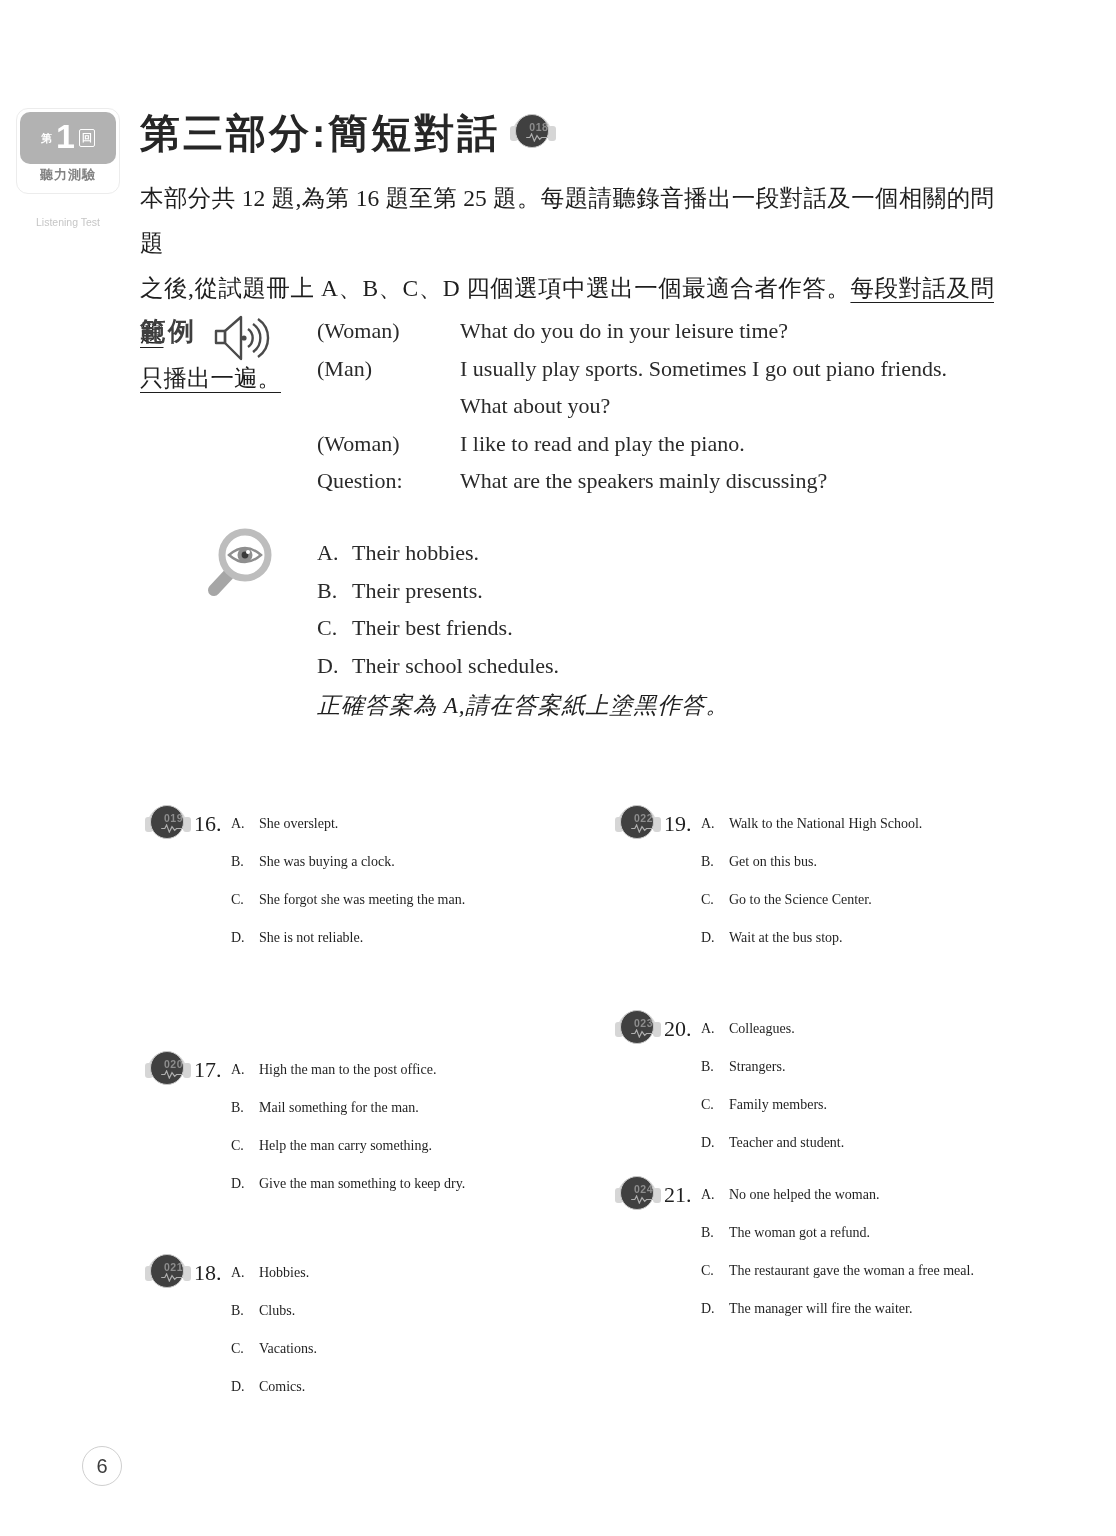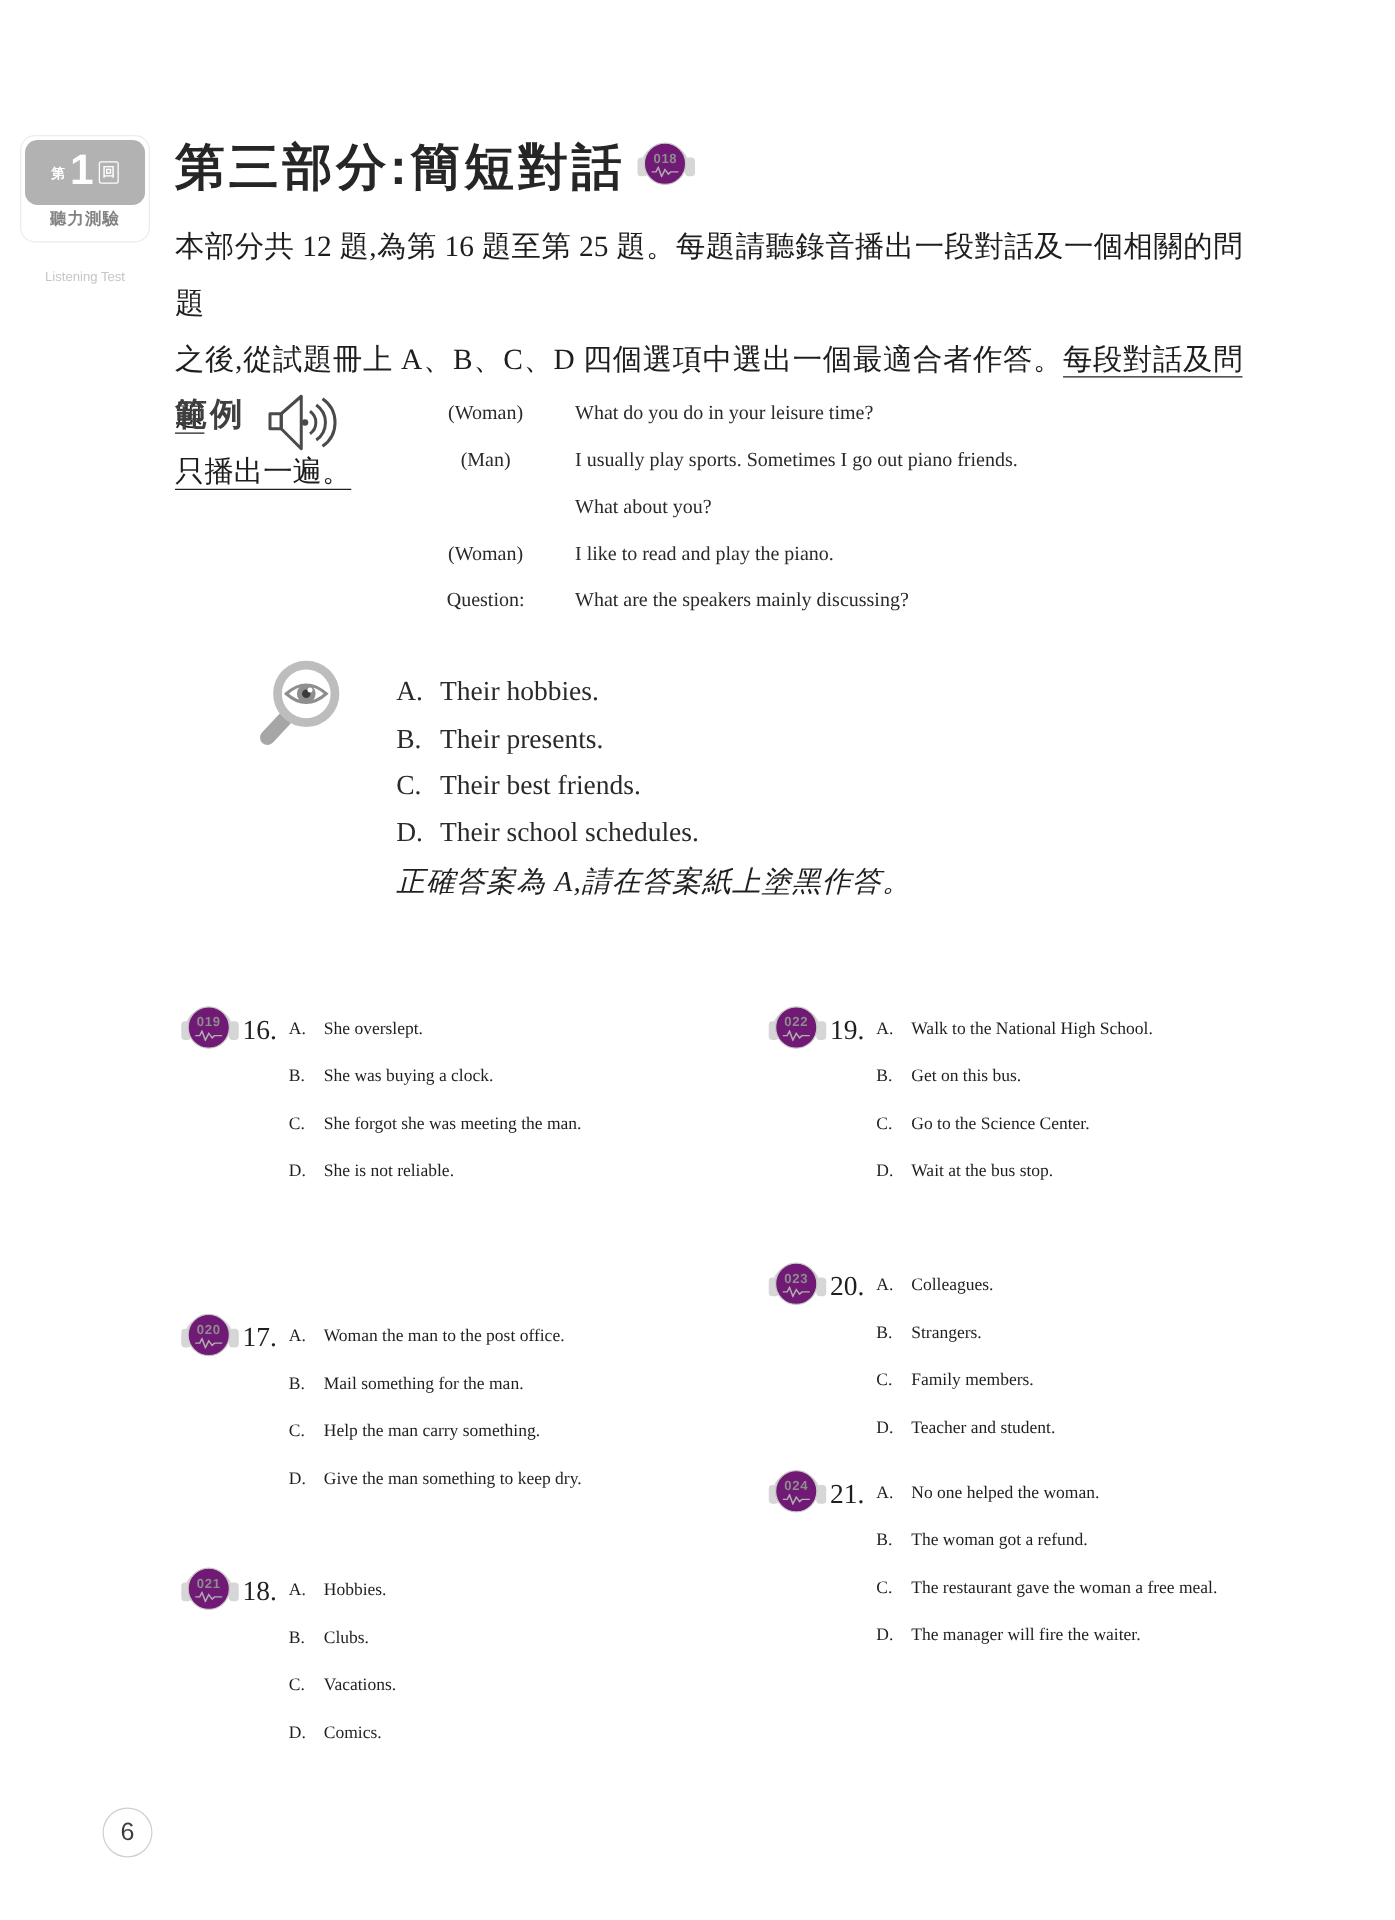--- a/index.html
+++ b/index.html
@@ -38,40 +38,40 @@
   .audio-badge .band {
     position:absolute; left:2px; top:3px; width:40px; height:22px;
     border:2px solid #d8d8d8; border-bottom:none; border-radius:22px 22px 0 0;
   }
   .audio-badge .pad-l,.audio-badge .pad-r {
     position:absolute; top:14px; width:8px; height:15px; border-radius:3px; background:#d6d6d6;
   }
   .audio-badge .pad-l { left:0; } .audio-badge .pad-r { right:0; }
   .audio-badge .circle {
     position:absolute; left:5px; top:2px; width:34px; height:34px;
-    border:1.5px solid #c8c8c8; border-radius:50%; background:#701a75;
-    display:flex; flex-direction:column; align-items:center; justify-content:center;
+    border:1.5px solid #c8c8c8; border-radius:50%; background:#404040;
+    display:flex; flex-direction:column; align-items:flex-end; justify-content:center;
   }
   .audio-badge .track { font:600 10.5px "Liberation Sans",sans-serif; color:#8d8d8d; letter-spacing:.5px; }
   .title-badge { margin:6px 0 0 10px; }
 
   
   .instructions { position:absolute; left:140px; top:176px; width:854px;
     font-size:23.5px; color:#1e1e1e; }
   .instructions .line { line-height:45px; }
   .instructions .just { text-align:justify; text-align-last:justify; }
   .u { text-decoration:underline; text-underline-offset:6px; text-decoration-thickness:1px; }
 
   
   .example { position:absolute; left:140px; top:312px; width:854px; }
   .ex-label { position:absolute; left:0; top:2px;
     font:700 26px "Liberation Sans","DejaVu Sans",sans-serif; color:#3f3f3f; letter-spacing:2px; }
   .speaker-icon { position:absolute; left:70px; top:0; }
   .dialogue { position:absolute; left:177px; top:0; }
-  .d-row { display:flex; font-size:16px; line-height:37.5px; color:#2a2a2a;text-align:center; }
+  .d-row { display:flex; font-size:22px; line-height:37.5px; color:#2a2a2a; }
   .d-speaker { width:143px; flex:none; }
   .d-text { white-space:nowrap; }
   .eye-icon { position:absolute; left:58px; top:210px; }
   .ex-opts { position:absolute; left:177px; top:222px; }
   .ex-opt { display:flex; font-size:22px; line-height:37.5px; color:#2a2a2a; }
   .ex-letter { width:35px; flex:none; }
   .answer-note { position:absolute; left:177px; top:378px;
     font-style:italic; font-size:23px; color:#1f1f1f; letter-spacing:1px; }
 
   
@@ -226,21 +226,21 @@
     <span class="pad-r"></span>
     <span class="circle">
         <span class="track">020</span>
         <svg width="22" height="9" viewBox="0 0 24 10">
           <polyline points="0,5 4,5 6,1 9,9 12,3 15,7 17,5 24,5" fill="none" stroke="#b0b0b0" stroke-width="1.3"></polyline>
         </svg>
       </span>
   </span>
   <span class="q-num">17.</span>
   <div class="q-opts">
-    <div class="opt"><span class="letter">A.</span><span>Woman the man to the post office.</span></div>
+    <div class="opt"><span class="letter">A.</span><span>High the man to the post office.</span></div>
     <div class="opt"><span class="letter">B.</span><span>Mail something for the man.</span></div>
     <div class="opt"><span class="letter">C.</span><span>Help the man carry something.</span></div>
     <div class="opt"><span class="letter">D.</span><span>Give the man something to keep dry.</span></div>
   </div>
 </div>
 
 <div class="q q18">
   <span class="audio-badge q-badge">
     <span class="band"></span>
     <span class="pad-l"></span>

